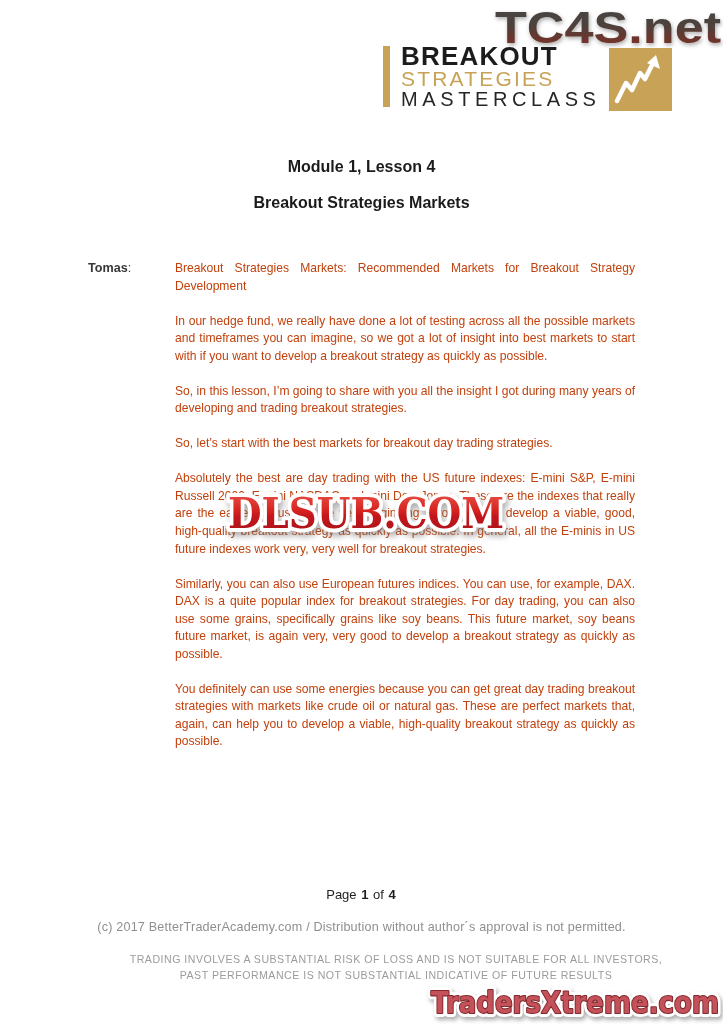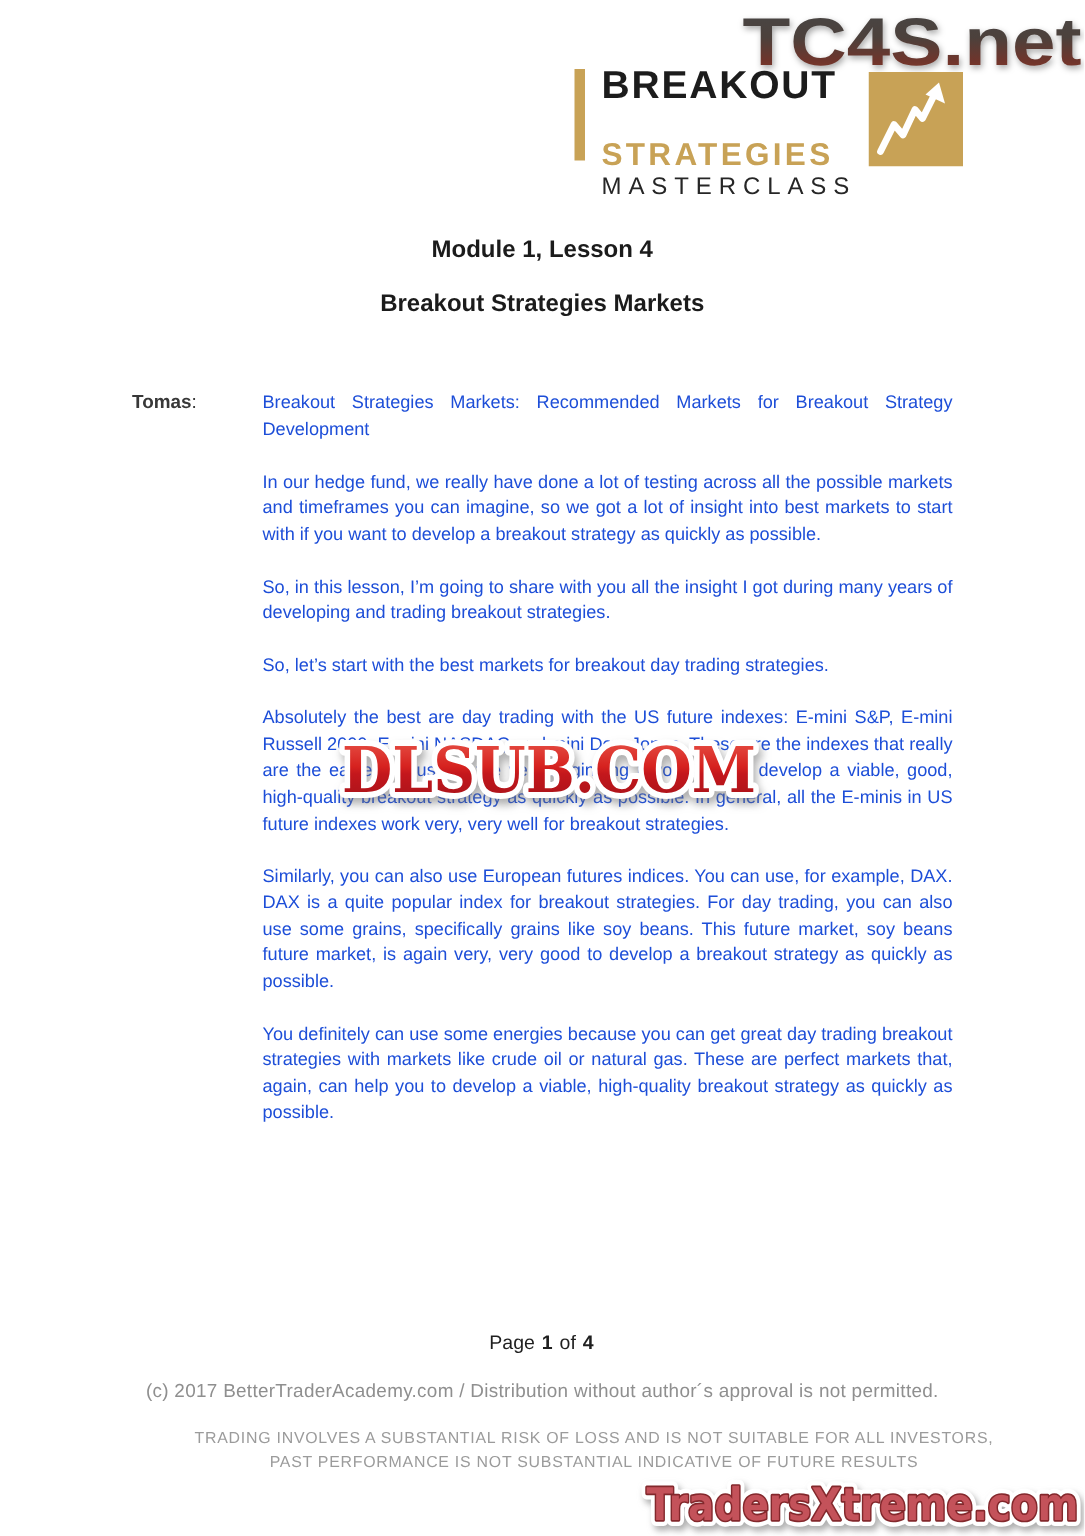--- a/index.html
+++ b/index.html
@@ -6,32 +6,32 @@
   .page{
     position:relative;width:723px;height:1024px;background:#ffffff;
     font-family:"Liberation Sans",sans-serif;overflow:hidden;
   }
   
   .wm-top{position:absolute;top:2px;right:-2px;filter:drop-shadow(1px 2px 2px rgba(0,0,0,.35));}
   
   .logo{position:absolute;left:383px;top:44px;display:flex;align-items:flex-start;}
   .logo-bar{width:7px;height:61px;background:#c8a256;margin-right:11px;margin-top:2px;}
   .logo-l1{font-size:26px;font-weight:700;letter-spacing:1.2px;color:#1c1c1c;line-height:24px;}
-  .logo-l2{font-size:21px;font-weight:700;letter-spacing:2.2px;color:#c8a256;line-height:22px;margin-top:25px;}
-  .logo-l3{font-size:16px;font-weight:400;letter-spacing:4.6px;color:#262626;line-height:19px;}
+  .logo-l2{font-size:21px;font-weight:400;letter-spacing:2.2px;color:#c8a256;line-height:22px;}
+  .logo-l3{font-size:20px;font-weight:400;letter-spacing:4.6px;color:#262626;line-height:19px;}
   .logo-icon{margin-left:8px;margin-top:4px;}
   
   .title1,.title2{position:absolute;left:0;width:100%;text-align:center;font-weight:700;color:#1b1b1b;font-size:16px;}
   .title1{top:158px;}
   .title2{top:194px;}
   
   .transcript{position:absolute;left:88px;top:260px;width:547px;display:grid;grid-template-columns:87px 460px;}
   .speaker{font-size:12.6px;line-height:17.55px;color:#383838;}
   .sp-name{font-weight:700;}
-  .paras p{margin:0 0 17.5px 0;font-size:12.1px;line-height:17.55px;text-align:justify;color:#1d4ed8;}
+  .paras p{margin:0 0 17.5px 0;font-size:12.1px;line-height:17.55px;text-align:justify;color:#c2410c;}
   .paras p:last-child{margin-bottom:0;}
   
   .wm-mid{position:absolute;left:216px;top:484px;filter:drop-shadow(2px 4px 3px rgba(110,110,110,.55));}
   
   .page-num{position:absolute;top:887px;left:0;width:100%;text-align:center;font-size:13px;color:#1f1f1f;}
   .page-num .num{font-weight:700;margin:0 1px;}
   .copyright{position:absolute;top:920px;left:0;width:100%;text-align:center;font-size:12.6px;color:#8f8f8f;letter-spacing:.2px;}
   .disclaimer{position:absolute;top:951px;left:0;width:712px;text-align:center;font-size:10.6px;line-height:16px;color:#9b9b9b;letter-spacing:.5px;margin-left:40px;}
   
   .wm-bottom{position:absolute;right:0px;top:982px;filter:drop-shadow(2px 3px 2px rgba(120,120,120,.6));}

